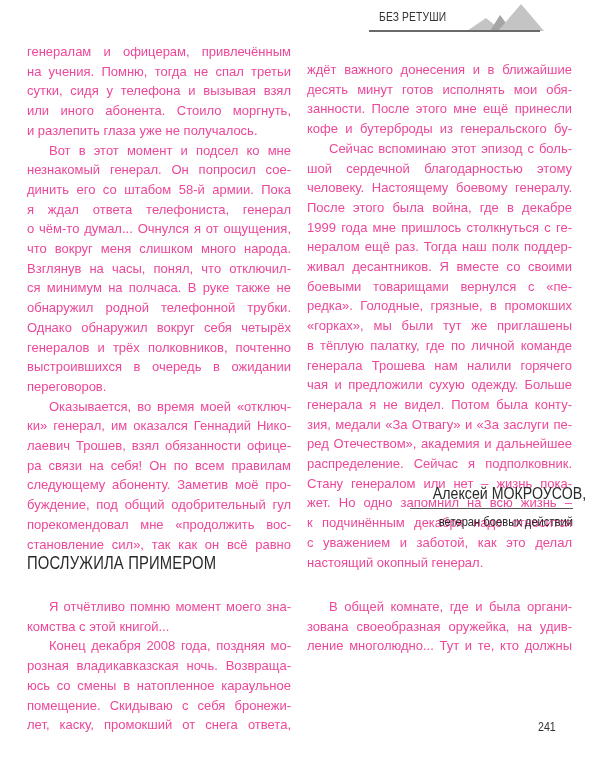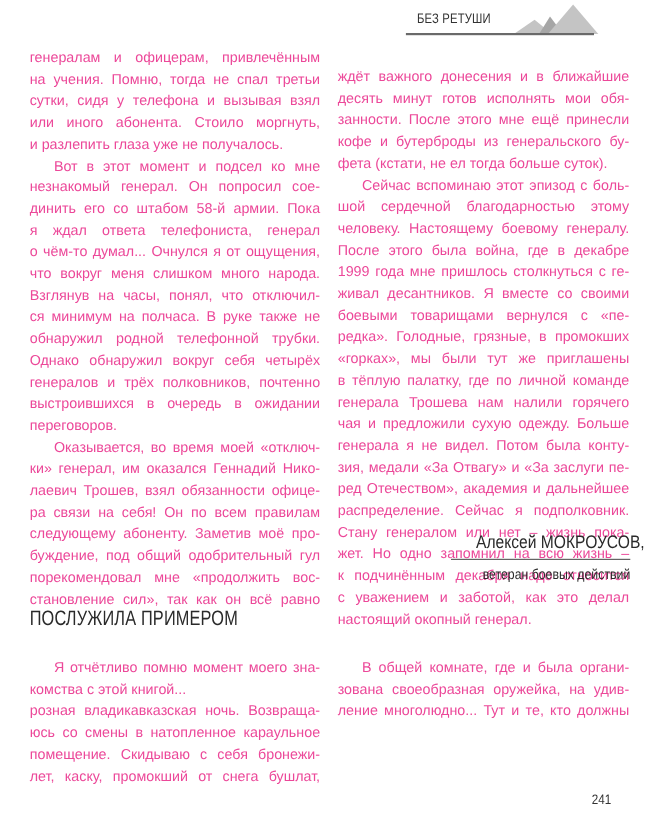--- a/index.html
+++ b/index.html
@@ -178,28 +178,28 @@
     <span class="ln">становление сил», так как он всё равно</span>
   </p>
 </div>
 
 <div class="col" id="col-right-top">
   <p>
     <span class="ln">ждёт важного донесения и в ближайшие</span>
     <span class="ln">десять минут готов исполнять мои обя-</span>
     <span class="ln">занности. После этого мне ещё принесли</span>
     <span class="ln">кофе и бутерброды из генеральского бу-</span>
-    <span class="ln last">фета (кстати, не ел тогда больше суток).</span>
   </p>
   <p>
     <span class="ln indent">Сейчас вспоминаю этот эпизод с боль-</span>
     <span class="ln">шой сердечной благодарностью этому</span>
     <span class="ln">человеку. Настоящему боевому генералу.</span>
     <span class="ln">После этого была война, где в декабре</span>
     <span class="ln">1999 года мне пришлось столкнуться с ге-</span>
+    <span class="ln">нералом ещё раз. Тогда наш полк поддер-</span>
     <span class="ln">живал десантников. Я вместе со своими</span>
     <span class="ln">боевыми товарищами вернулся с «пе-</span>
     <span class="ln">редка». Голодные, грязные, в промокших</span>
     <span class="ln">«горках», мы были тут же приглашены</span>
     <span class="ln">в тёплую палатку, где по личной команде</span>
     <span class="ln">генерала Трошева нам налили горячего</span>
     <span class="ln">чая и предложили сухую одежду. Больше</span>
     <span class="ln">генерала я не видел. Потом была конту-</span>
     <span class="ln">зия, медали «За Отвагу» и «За заслуги пе-</span>
     <span class="ln">ред Отечеством», академия и дальнейшее</span>
@@ -219,24 +219,25 @@
 </div>
 
 <div class="section-title">ПОСЛУЖИЛА ПРИМЕРОМ</div>
 
 <div class="col" id="col-left-bottom">
   <p>
     <span class="ln indent">Я отчётливо помню момент моего зна-</span>
     <span class="ln last">комства с этой книгой...</span>
   </p>
   <p>
+    <span class="ln indent">Конец декабря 2008 года, поздняя мо-</span>
     <span class="ln">розная владикавказская ночь. Возвраща-</span>
     <span class="ln">юсь со смены в натопленное караульное</span>
     <span class="ln">помещение. Скидываю с себя бронежи-</span>
-    <span class="ln">лет, каску, промокший от снега бушлат,</span>
+    <span class="ln">лет, каску, промокший от снега ответа,</span>
   </p>
 </div>
 
 <div class="col" id="col-right-bottom">
   <p>
     <span class="ln indent">В общей комнате, где и была органи-</span>
     <span class="ln">зована своеобразная оружейка, на удив-</span>
     <span class="ln">ление многолюдно... Тут и те, кто должны</span>
   </p>
 </div>

